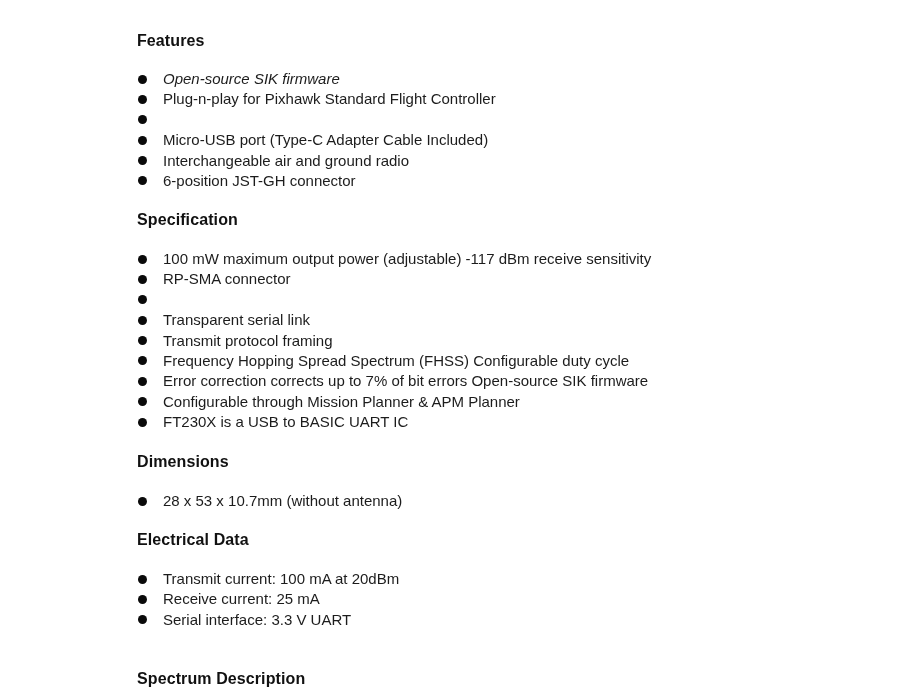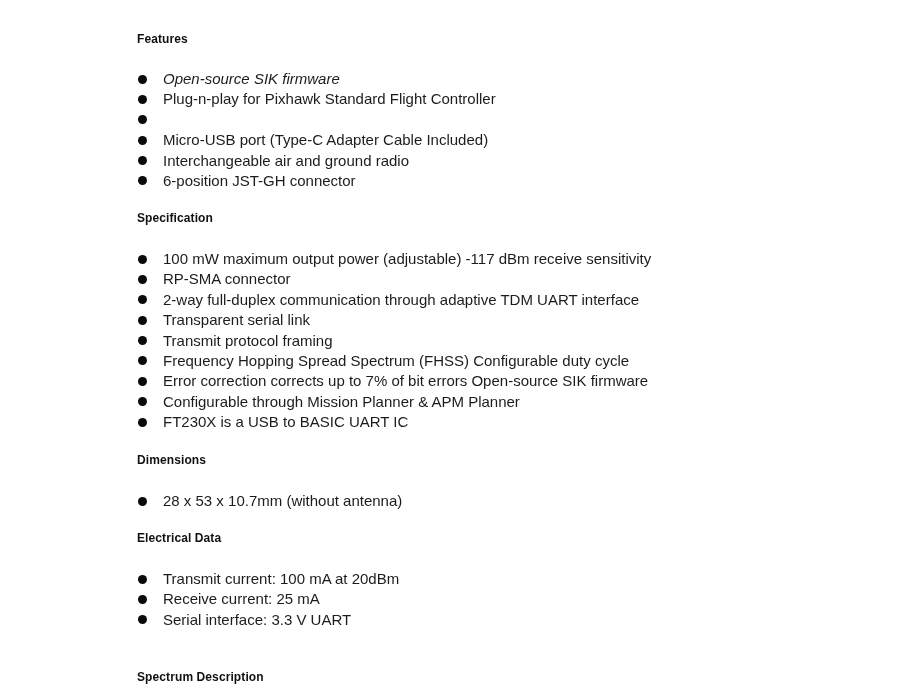--- a/index.html
+++ b/index.html
@@ -4,21 +4,21 @@
   <style>
     html, body { margin: 0; padding: 0; background: #ffffff; }
     body {
       width: 906px; height: 695px; overflow: hidden; position: relative;
       font-family: "Liberation Sans", "DejaVu Sans", sans-serif;
       color: #1a1a1a;
     }
     .doc { position: absolute; left: 137px; top: 0; width: 720px; }
     .heading {
       position: absolute; left: 0;
-      font-size: 12px; font-weight: bold; color: #111;
+      font-size: 16px; font-weight: bold; color: #111;
       letter-spacing: 0.1px; white-space: nowrap;
     }
     .list { position: absolute; left: 0; margin: 0; padding: 0; list-style: none; }
     .item {
       position: relative; height: 20.4px; line-height: 20.4px;
       font-size: 15px; color: #1c1c1c; white-space: nowrap;
       padding-left: 26px;
     }
     .bullet {
       position: absolute; left: 1px; top: 5.5px;
@@ -38,21 +38,21 @@
     <li class="item"><span class="bullet"></span></li>
     <li class="item"><span class="bullet"></span><span>Micro-USB port (Type-C Adapter Cable Included)</span></li>
     <li class="item"><span class="bullet"></span><span>Interchangeable air and ground radio</span></li>
     <li class="item"><span class="bullet"></span><span>6-position JST-GH connector</span></li>
   </ul>
 
   <div class="heading" style="top:211px">Specification</div>
   <ul class="list" style="top:249px">
     <li class="item"><span class="bullet"></span><span>100 mW maximum output power (adjustable) -117 dBm receive sensitivity</span></li>
     <li class="item"><span class="bullet"></span><span>RP-SMA connector</span></li>
-    <li class="item"><span class="bullet"></span><span>2-way full-duplex communication through adaptive TDM UART interface</span></li>
+    <li class="item"><span class="bullet"></span></li>
     <li class="item"><span class="bullet"></span><span>Transparent serial link</span></li>
     <li class="item"><span class="bullet"></span><span>Transmit protocol framing</span></li>
     <li class="item"><span class="bullet"></span><span>Frequency Hopping Spread Spectrum (FHSS) Configurable duty cycle</span></li>
     <li class="item"><span class="bullet"></span><span>Error correction corrects up to 7% of bit errors Open-source SIK firmware</span></li>
     <li class="item"><span class="bullet"></span><span>Configurable through Mission Planner &amp; APM Planner</span></li>
     <li class="item"><span class="bullet"></span><span>FT230X is a USB to BASIC UART IC</span></li>
   </ul>
 
   <div class="heading" style="top:453px">Dimensions</div>
   <ul class="list" style="top:491px">

